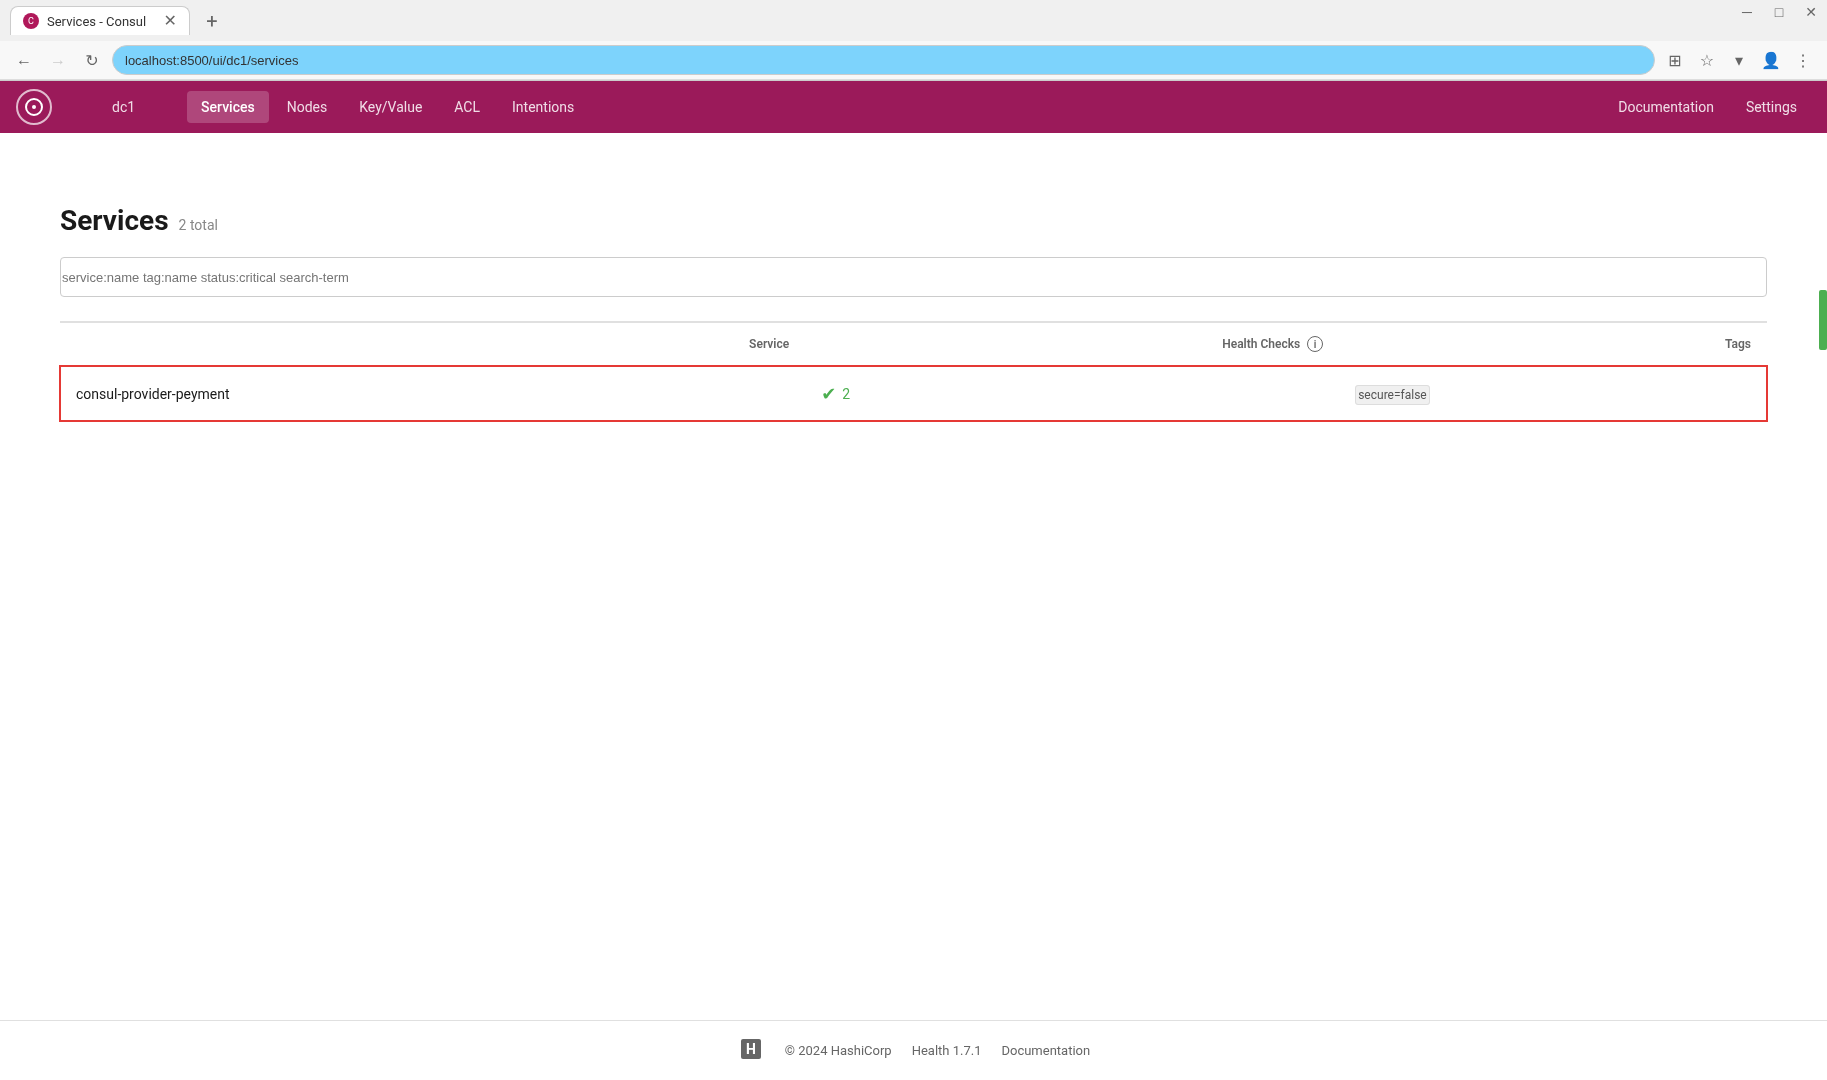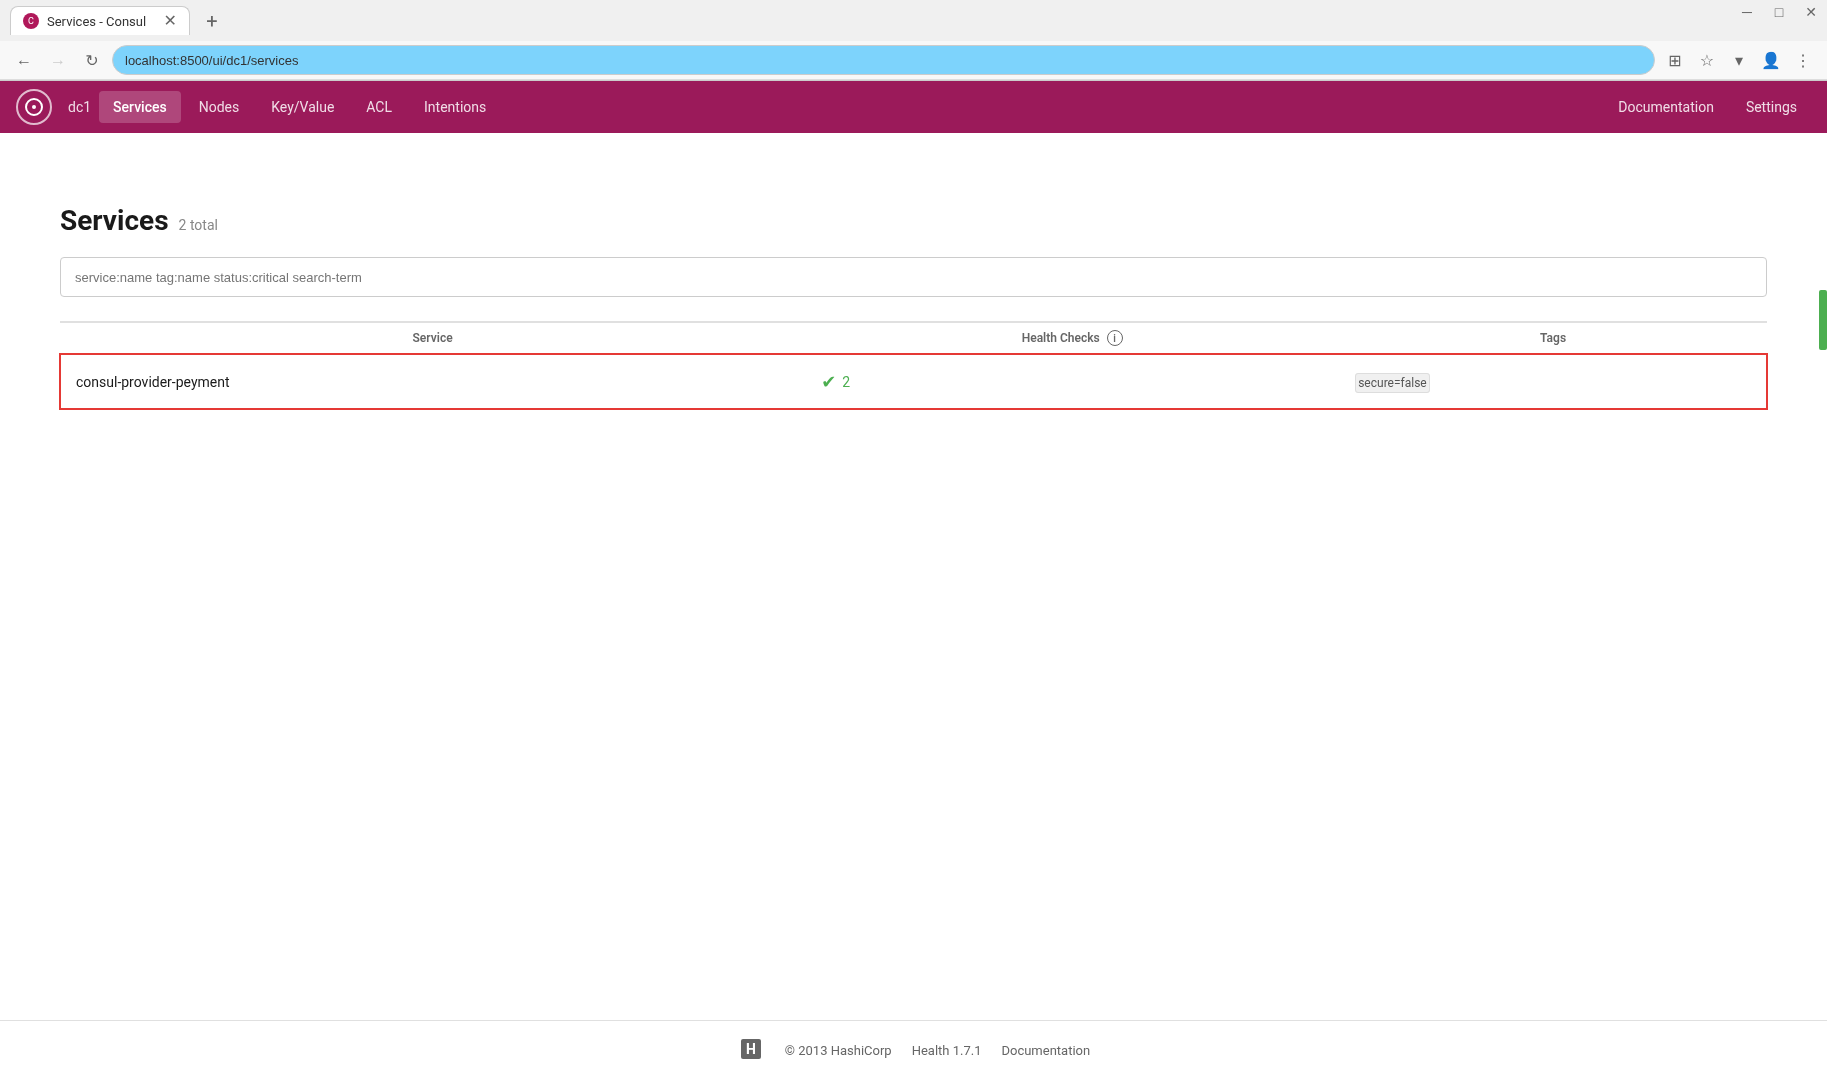--- a/index.html
+++ b/index.html
@@ -122,20 +122,21 @@
       justify-content: center;
     }
 
     
     .consul-nav {
       background: #9b1a5a;
       display: flex;
       align-items: center;
       padding: 0 16px;
       height: 52px;
+      gap: 44px;
     }
     .consul-logo {
       width: 36px;
       height: 36px;
       border: 2px solid rgba(255,255,255,0.7);
       border-radius: 50%;
       display: flex;
       align-items: center;
       justify-content: center;
       color: white;
@@ -202,39 +203,39 @@
     .page-subtitle {
       font-size: 14px;
       color: #888;
       margin-top: 44px;
     }
     .search-bar {
       width: 100%;
       height: 40px;
       border: 1px solid #ccc;
       border-radius: 4px;
-      padding: 0 14px;
+      padding: 0 1px;
       font-size: 13px;
       color: #999;
       outline: none;
       margin-bottom: 24px;
     }
 
     
     .services-table {
       width: 100%;
       border-collapse: collapse;
     }
     .table-header {
       border-bottom: 2px solid #e0e0e0;
       border-top: 2px solid #e0e0e0;
     }
     .table-header th {
-      padding: 7px 16px;
-      text-align: center;
+      padding: 13px 16px;
+      text-align: right;
       font-size: 12px;
       color: #666;
       font-weight: 600;
       text-transform: none;
     }
     .table-row td {
       padding: 16px 16px;
       border-bottom: 1px solid #f0f0f0;
       font-size: 14px;
       color: #1a1a1a;
@@ -392,16 +393,16 @@
   </table>
 </div>
 
 <footer class="footer">
   <div>
     <svg width="28" height="28" viewBox="0 0 28 28" fill="none">
       <rect x="4" y="4" width="20" height="20" rx="2" fill="#666"></rect>
       <text x="14" y="19" text-anchor="middle" fill="white" font-size="14" font-weight="bold">H</text>
     </svg>
   </div>
-  <span>© 2013 HashiCorp</span>
+  <span>© 2024 HashiCorp</span>
   <span>Health 1.7.1</span>
   <a style="color:#666; cursor:pointer;">Documentation</a>
 </footer>
 
 </body></html>

